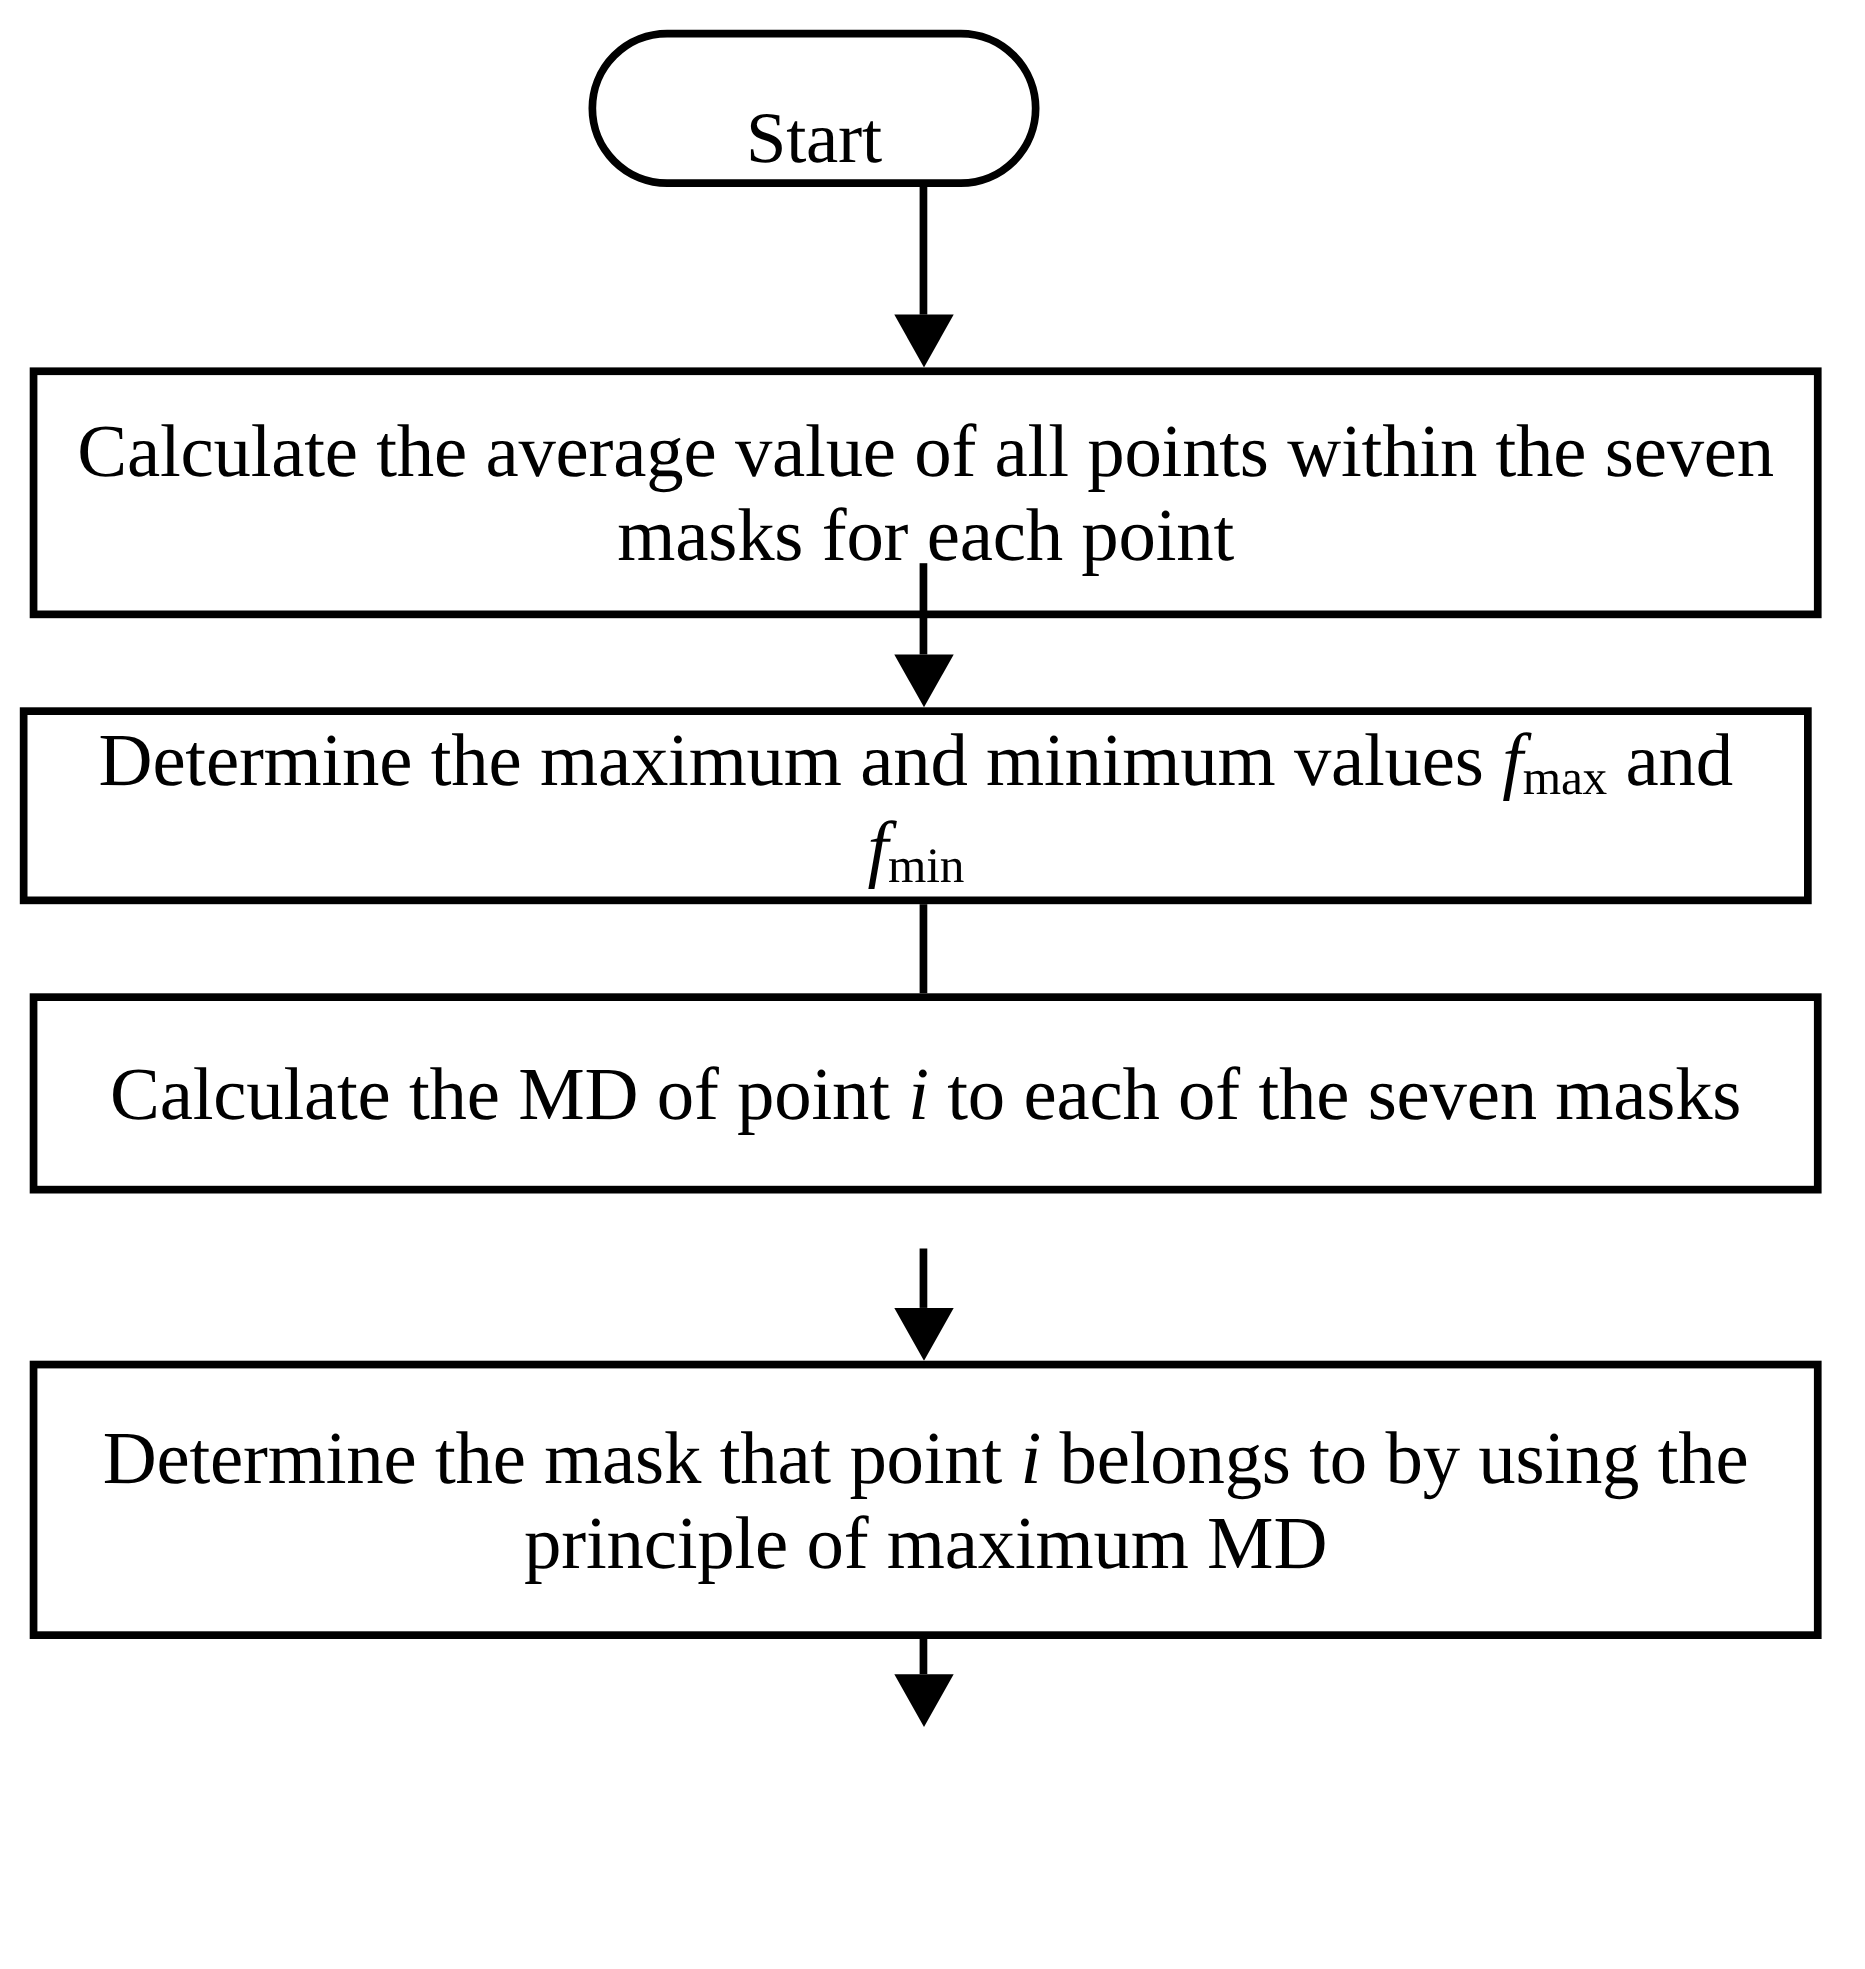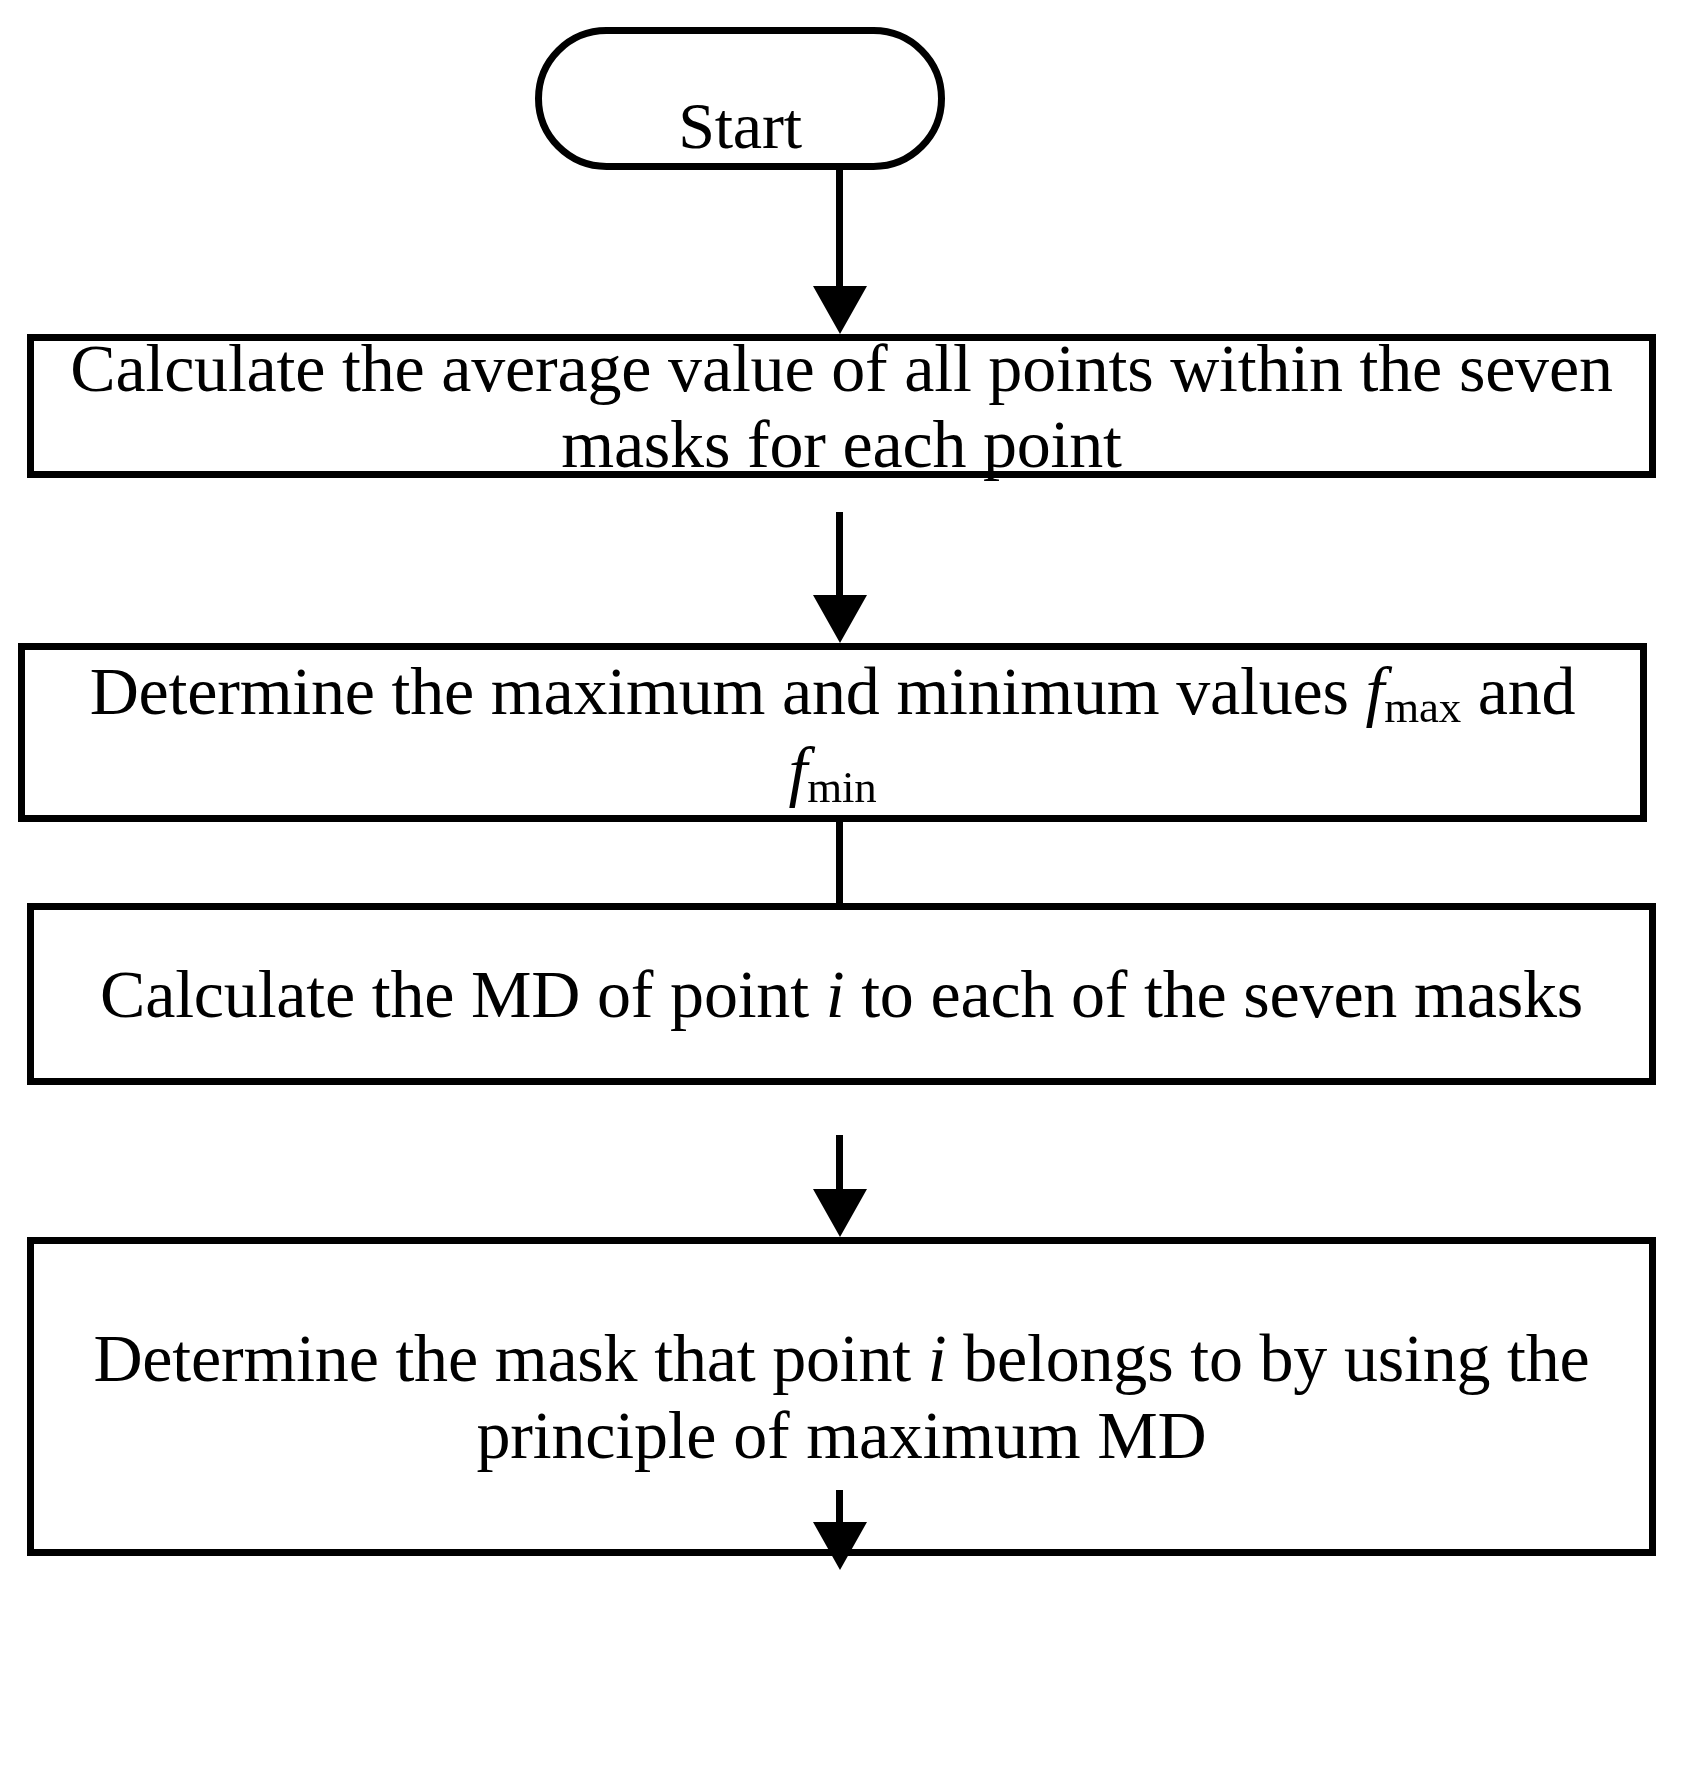--- a/index.html
+++ b/index.html
@@ -84,24 +84,24 @@
     width: 0;
     height: 0;
     border-left: 27px solid transparent;
     border-right: 27px solid transparent;
     border-top: 48px solid #000000;
   }
 
   .start-box { left: 535px; top: 27px;  width: 410px; height: 143px; }
   .end-box   { left: 598px; top: 1570px; width: 472px; height: 182px; }
 
-  .proc-1 { left: 27px; top: 334px;  width: 1629px; height: 144px; }
+  .proc-1 { left: 27px; top: 334px;  width: 1629px; height: 228px; }
   .proc-2 { left: 18px; top: 643px;  width: 1629px; height: 179px; }
   .proc-3 { left: 27px; top: 903px;  width: 1629px; height: 182px; }
-  .proc-4 { left: 27px; top: 1237px; width: 1629px; height: 319px; }
+  .proc-4 { left: 27px; top: 1237px; width: 1629px; height: 253px; }
 
   .conn-1 { left: 836px; top: 170px;  width: 7px; height: 164px; }
   .conn-2 { left: 836px; top: 512px;  width: 7px; height: 131px; }
   .conn-3 { left: 836px; top: 822px;  width: 7px; height: 131px; }
   .conn-4 { left: 836px; top: 1135px; width: 7px; height: 102px; }
   .conn-5 { left: 836px; top: 1490px; width: 7px; height: 80px; }
 </style>
 </head>
 <body>
 

